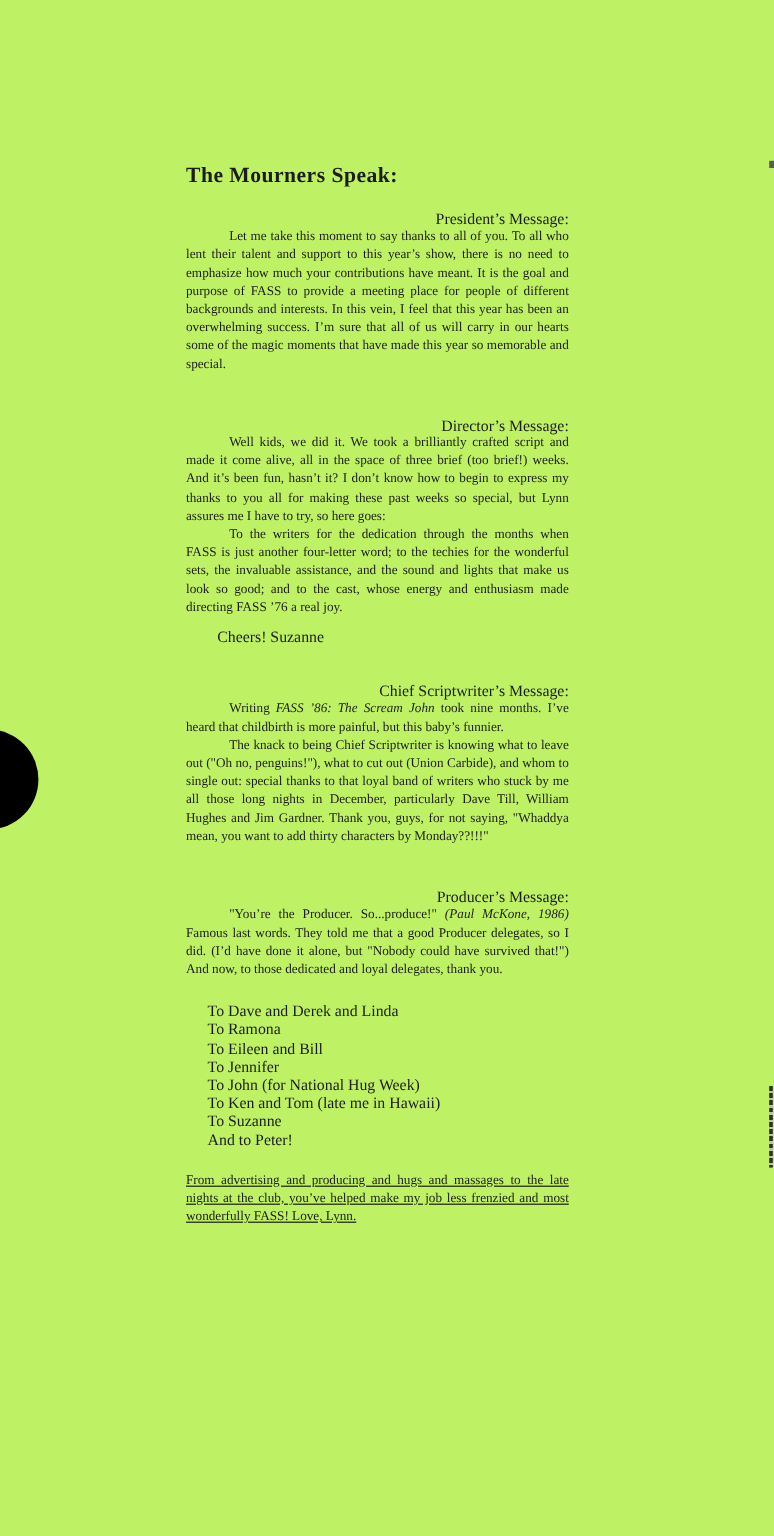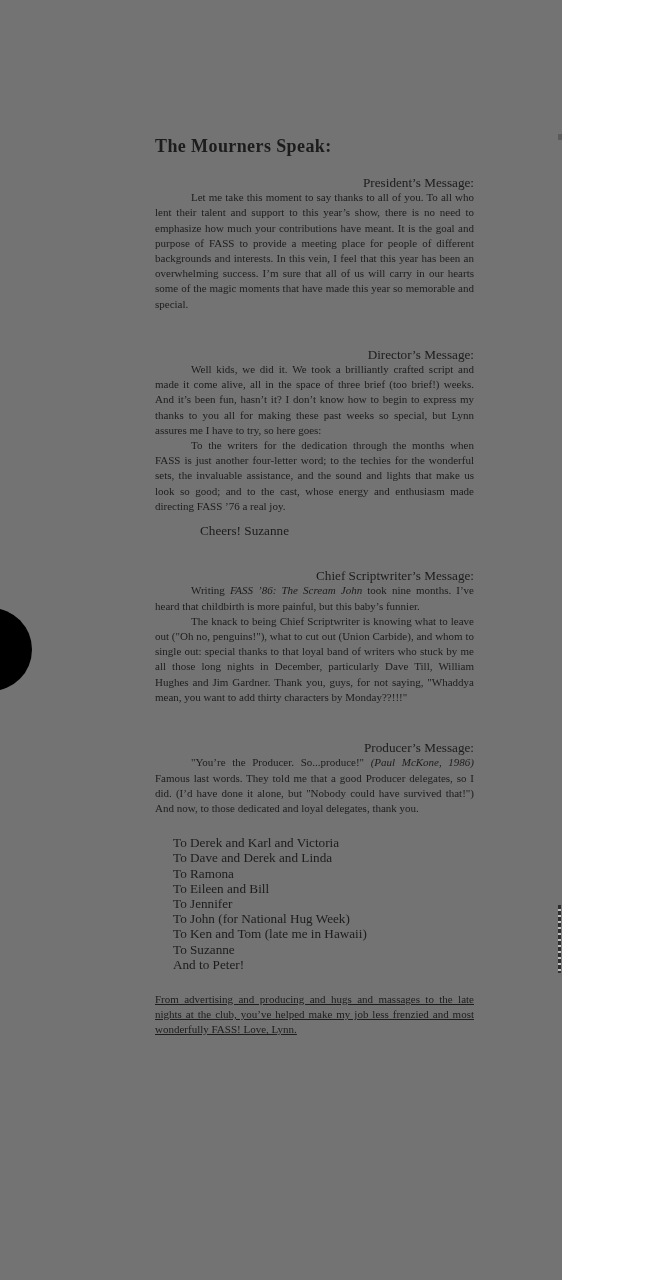--- a/index.html
+++ b/index.html
@@ -1,20 +1,20 @@
 <!DOCTYPE html>
 <html><head>
 <meta charset="utf-8">
 <style>
   html, body { margin: 0; padding: 0; background: #ffffff; }
   .paper {
     position: relative;
-    width: 562px;
+    width: 645px;
     height: 1280px;
-    background: #737373;
+    background: #bef264;
     overflow: hidden;
     font-family: "Liberation Serif", serif;
     color: #1c1c1c;
   }
   .content {
     position: absolute;
     left: 155px;
     top: 136px;
     width: 319px;
   }
@@ -37,21 +37,21 @@
     text-align: justify;
     margin: 0;
   }
   .para.indent { text-indent: 36px; }
   .mt-title-president { margin-top: 19px; }
   .mt-title-director { margin-top: 35px; }
   .mt-title-scriptwriter { margin-top: 30px; }
   .mt-title-producer { margin-top: 35px; }
   .sign-block {
     margin-top: 9px;
-    margin-left: 45px;
+    margin-left: 26px;
     font-size: 13.2px;
     line-height: 15.2px;
     font-family: Liberation Serif, serif;
   }
   .dedication-list {
     margin-top: 19px;
     margin-left: 18px;
     font-size: 13.2px;
     line-height: 15.2px;
   }
@@ -115,21 +115,20 @@
     <div>
       <p class="section-title mt-title-scriptwriter">Chief Scriptwriter’s Message:</p>
       <p class="para indent"><span>Writing </span><span class="italic">FASS ’86: The Scream John</span><span> took nine months.  I’ve heard that childbirth is more painful, but this baby’s funnier.</span></p>
       <p class="para indent">The knack to being Chief Scriptwriter is knowing what to leave out ("Oh no, penguins!"), what to cut out (Union Carbide), and whom to single out: special thanks to that loyal band of writers who stuck by me all those long nights in December, particularly Dave Till, William Hughes and Jim Gardner.  Thank you, guys, for not saying, "Whaddya mean, you want to add thirty characters by Monday??!!!"</p>
     </div>
 
     <div>
       <p class="section-title mt-title-producer">Producer’s Message:</p>
       <p class="para indent"><span>"You’re the Producer.  So...produce!" </span><span class="italic">(Paul McKone, 1986)</span><span> Famous last words.  They told me that a good Producer delegates, so I did.  (I’d have done it alone, but "Nobody could have survived that!") And now, to those dedicated and loyal delegates, thank you.</span></p>
       <div class="dedication-list">
-          <div>To Derek and Karl and Victoria</div>
           <div>To Dave and Derek and Linda</div>
           <div>To Ramona</div>
           <div>To Eileen and Bill</div>
           <div>To Jennifer</div>
           <div>To John (for National Hug Week)</div>
           <div>To Ken and Tom (late me in Hawaii)</div>
           <div>To Suzanne</div>
           <div>And to Peter!</div>
         </div>
       <p class="para closing">From advertising and producing and hugs and massages to the late nights at the club, you’ve helped make my job less frenzied and most wonderfully FASS!  Love, Lynn.</p>

